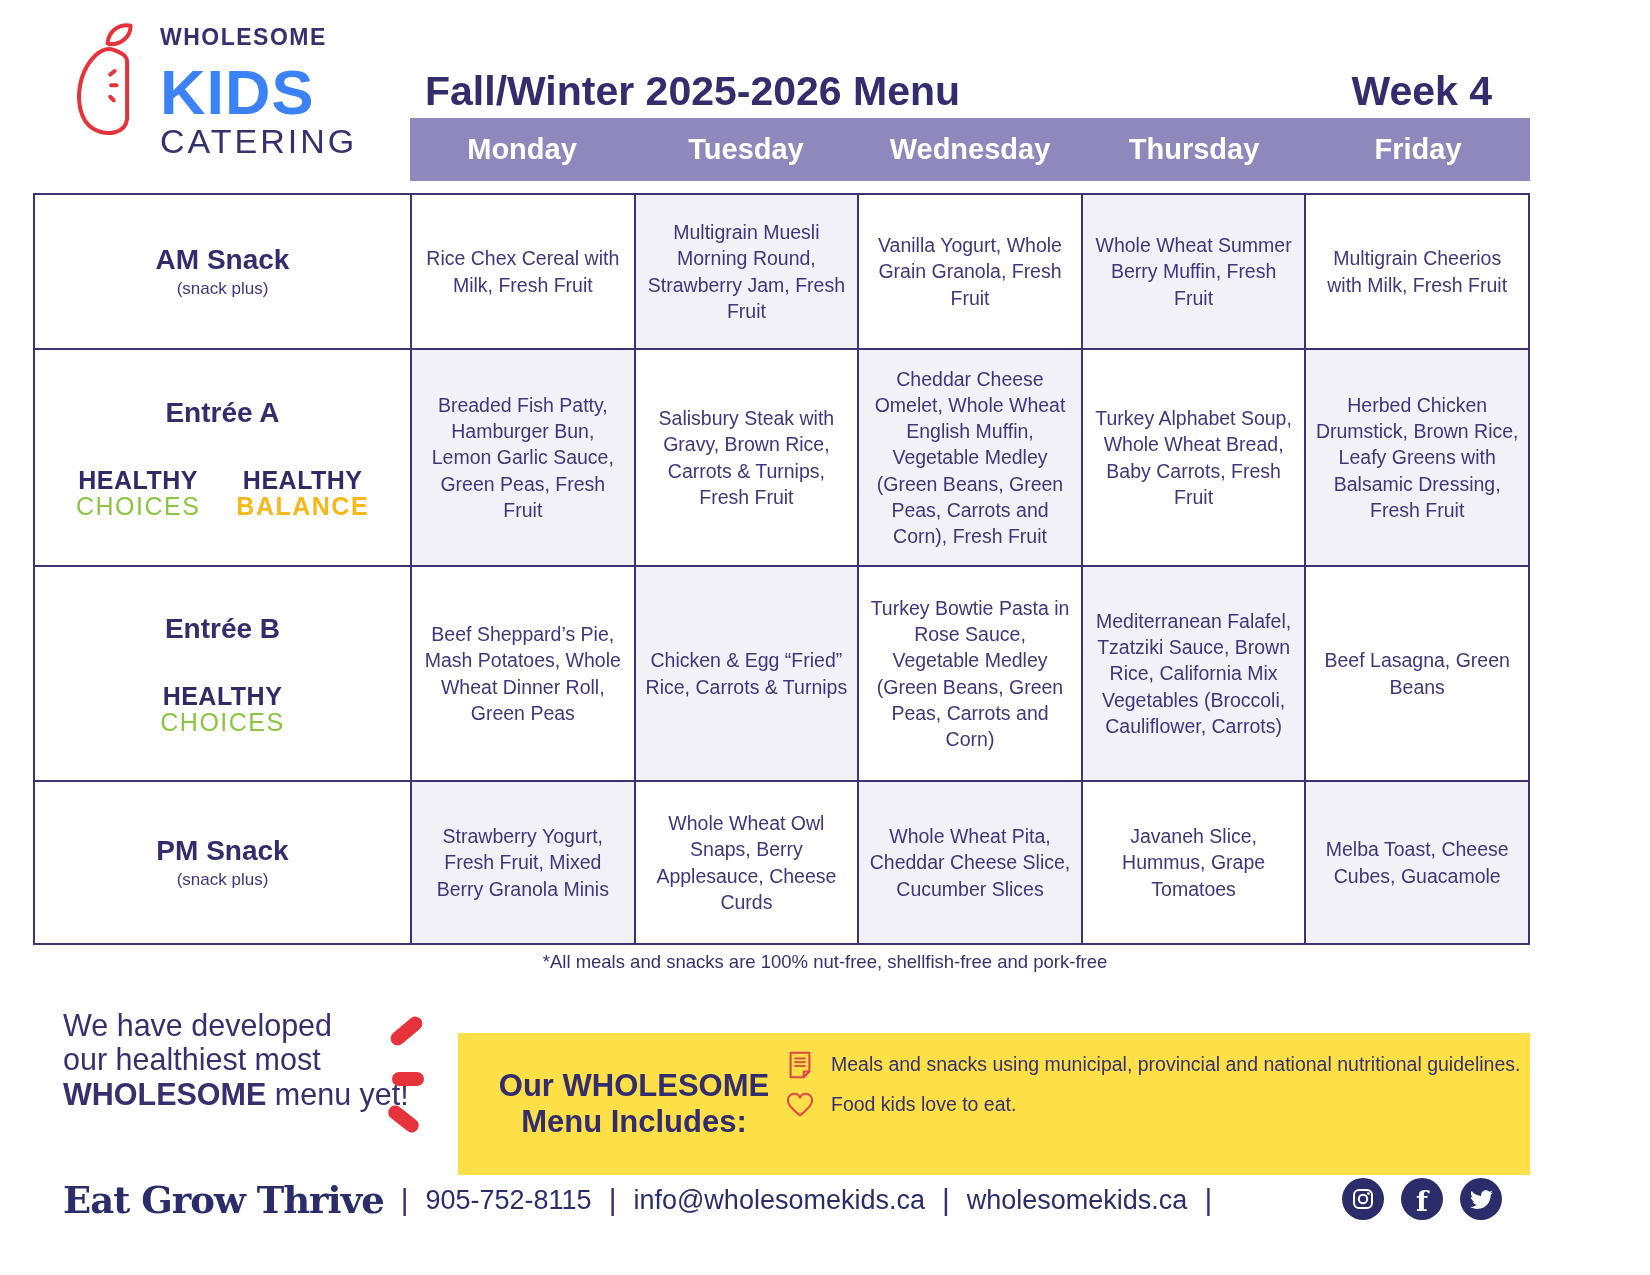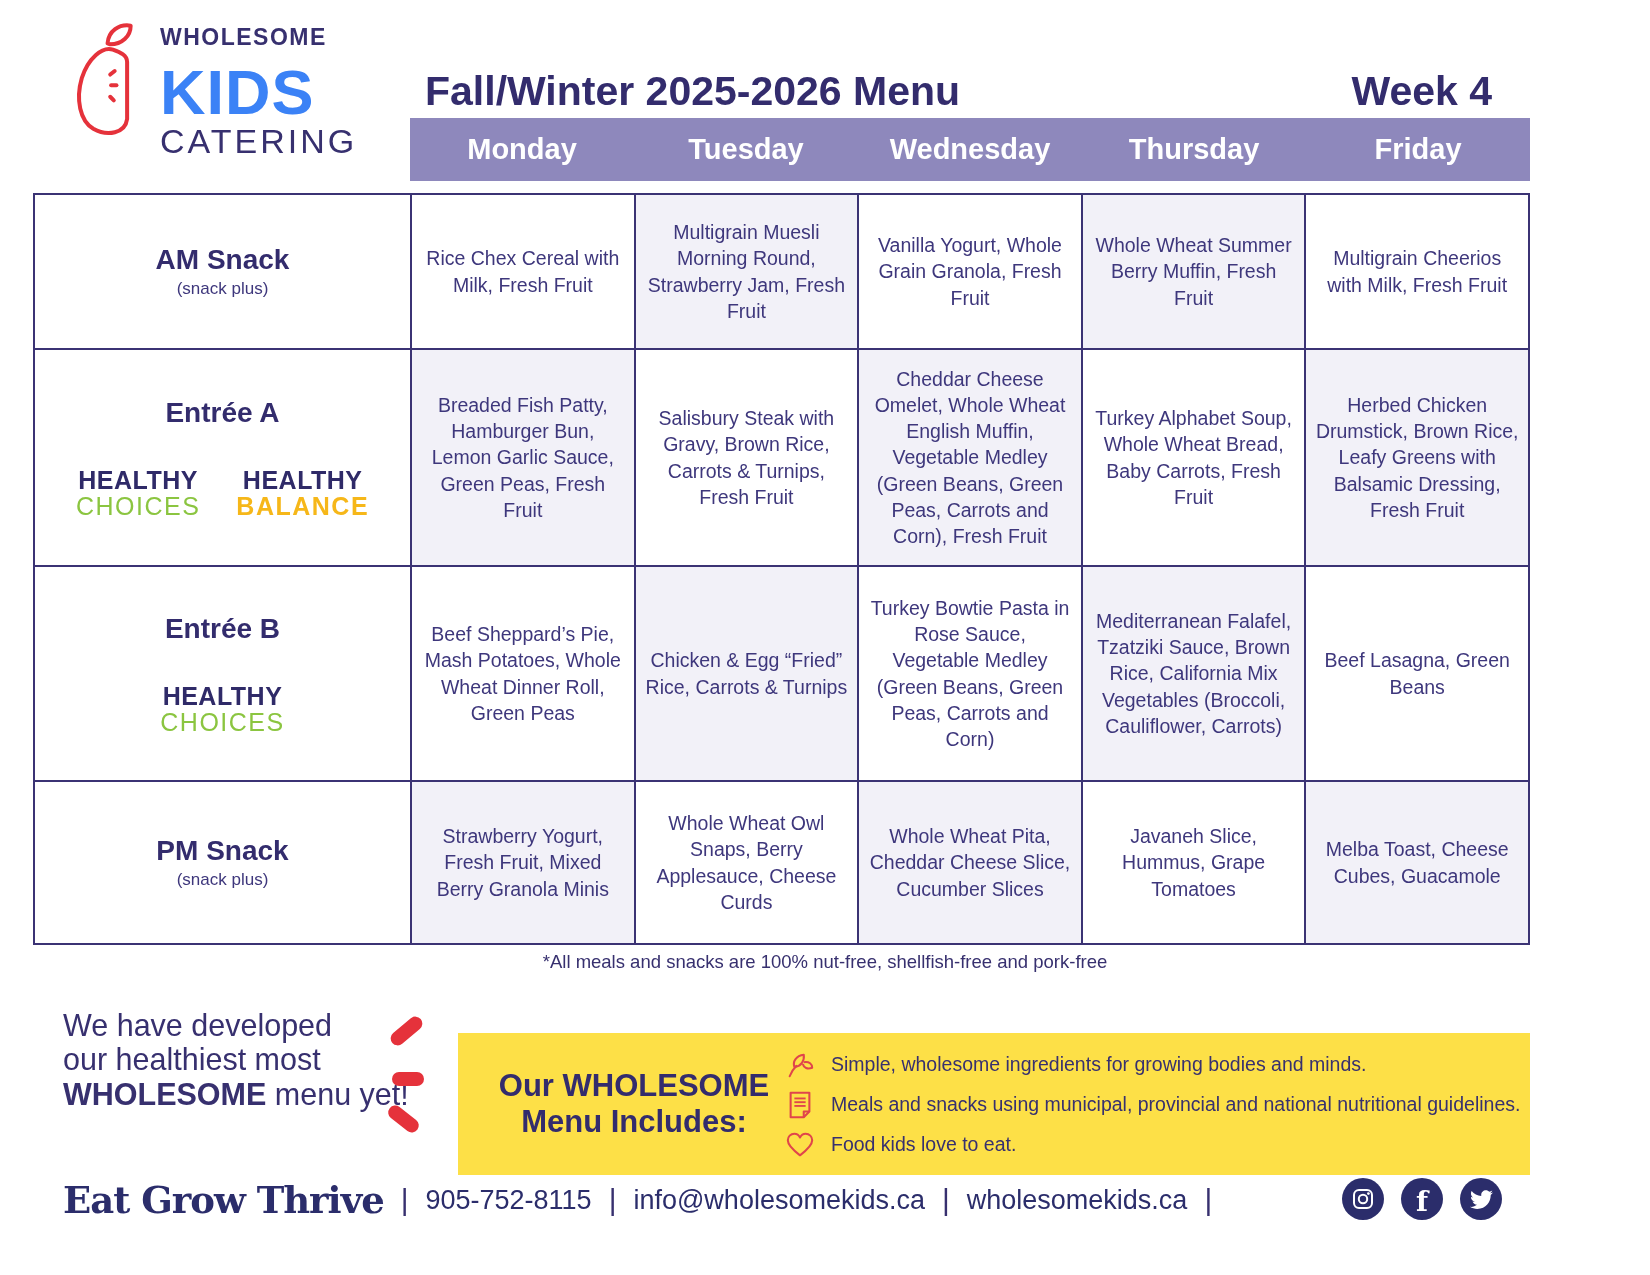--- a/index.html
+++ b/index.html
@@ -171,30 +171,20 @@
       <div class="m2"></div>
       <div class="m3"></div>
   </div>
 
   <div class="includes-panel">
     <div class="includes-title">
       <div>Our WHOLESOME</div>
       <div>Menu Includes:</div>
     </div>
     <div class="includes-items">
-      <div class="inc-item">
-        <span class="inc-icon">
-          <svg viewBox="0 0 32 32" width="30" height="30">
-            <path d="M10,18 C8,12 12,6 20,5 C21,12 17,17 11,18 Z" fill="none" stroke="#e0454b" stroke-width="2.2" stroke-linejoin="round"></path>
-            <path d="M20,13 C26,12 29,15 29,19 C24,21 20,19 19,15" fill="none" stroke="#e0454b" stroke-width="2.2" stroke-linejoin="round"></path>
-            <path d="M12,17 C8,21 6,25 5,28" fill="none" stroke="#e0454b" stroke-width="2.2" stroke-linecap="round"></path>
-          </svg>
-        </span>
-        <span class="inc-text">Simple, wholesome ingredients for growing bodies and minds.</span>
-      </div>
       <div class="inc-item">
         <span class="inc-icon">
           <svg viewBox="0 0 32 32" width="30" height="30">
             <path d="M6,3 L26,3 L26,23 L20,29 L6,29 Z" fill="none" stroke="#e0454b" stroke-width="2.2" stroke-linejoin="round"></path>
             <path d="M26,23 L20,23 L20,29" fill="none" stroke="#e0454b" stroke-width="2.2" stroke-linejoin="round"></path>
             <line x1="10" y1="9" x2="22" y2="9" stroke="#e0454b" stroke-width="2"></line>
             <line x1="10" y1="13" x2="22" y2="13" stroke="#e0454b" stroke-width="2"></line>
             <line x1="10" y1="17" x2="22" y2="17" stroke="#e0454b" stroke-width="2"></line>
           </svg>
         </span>

